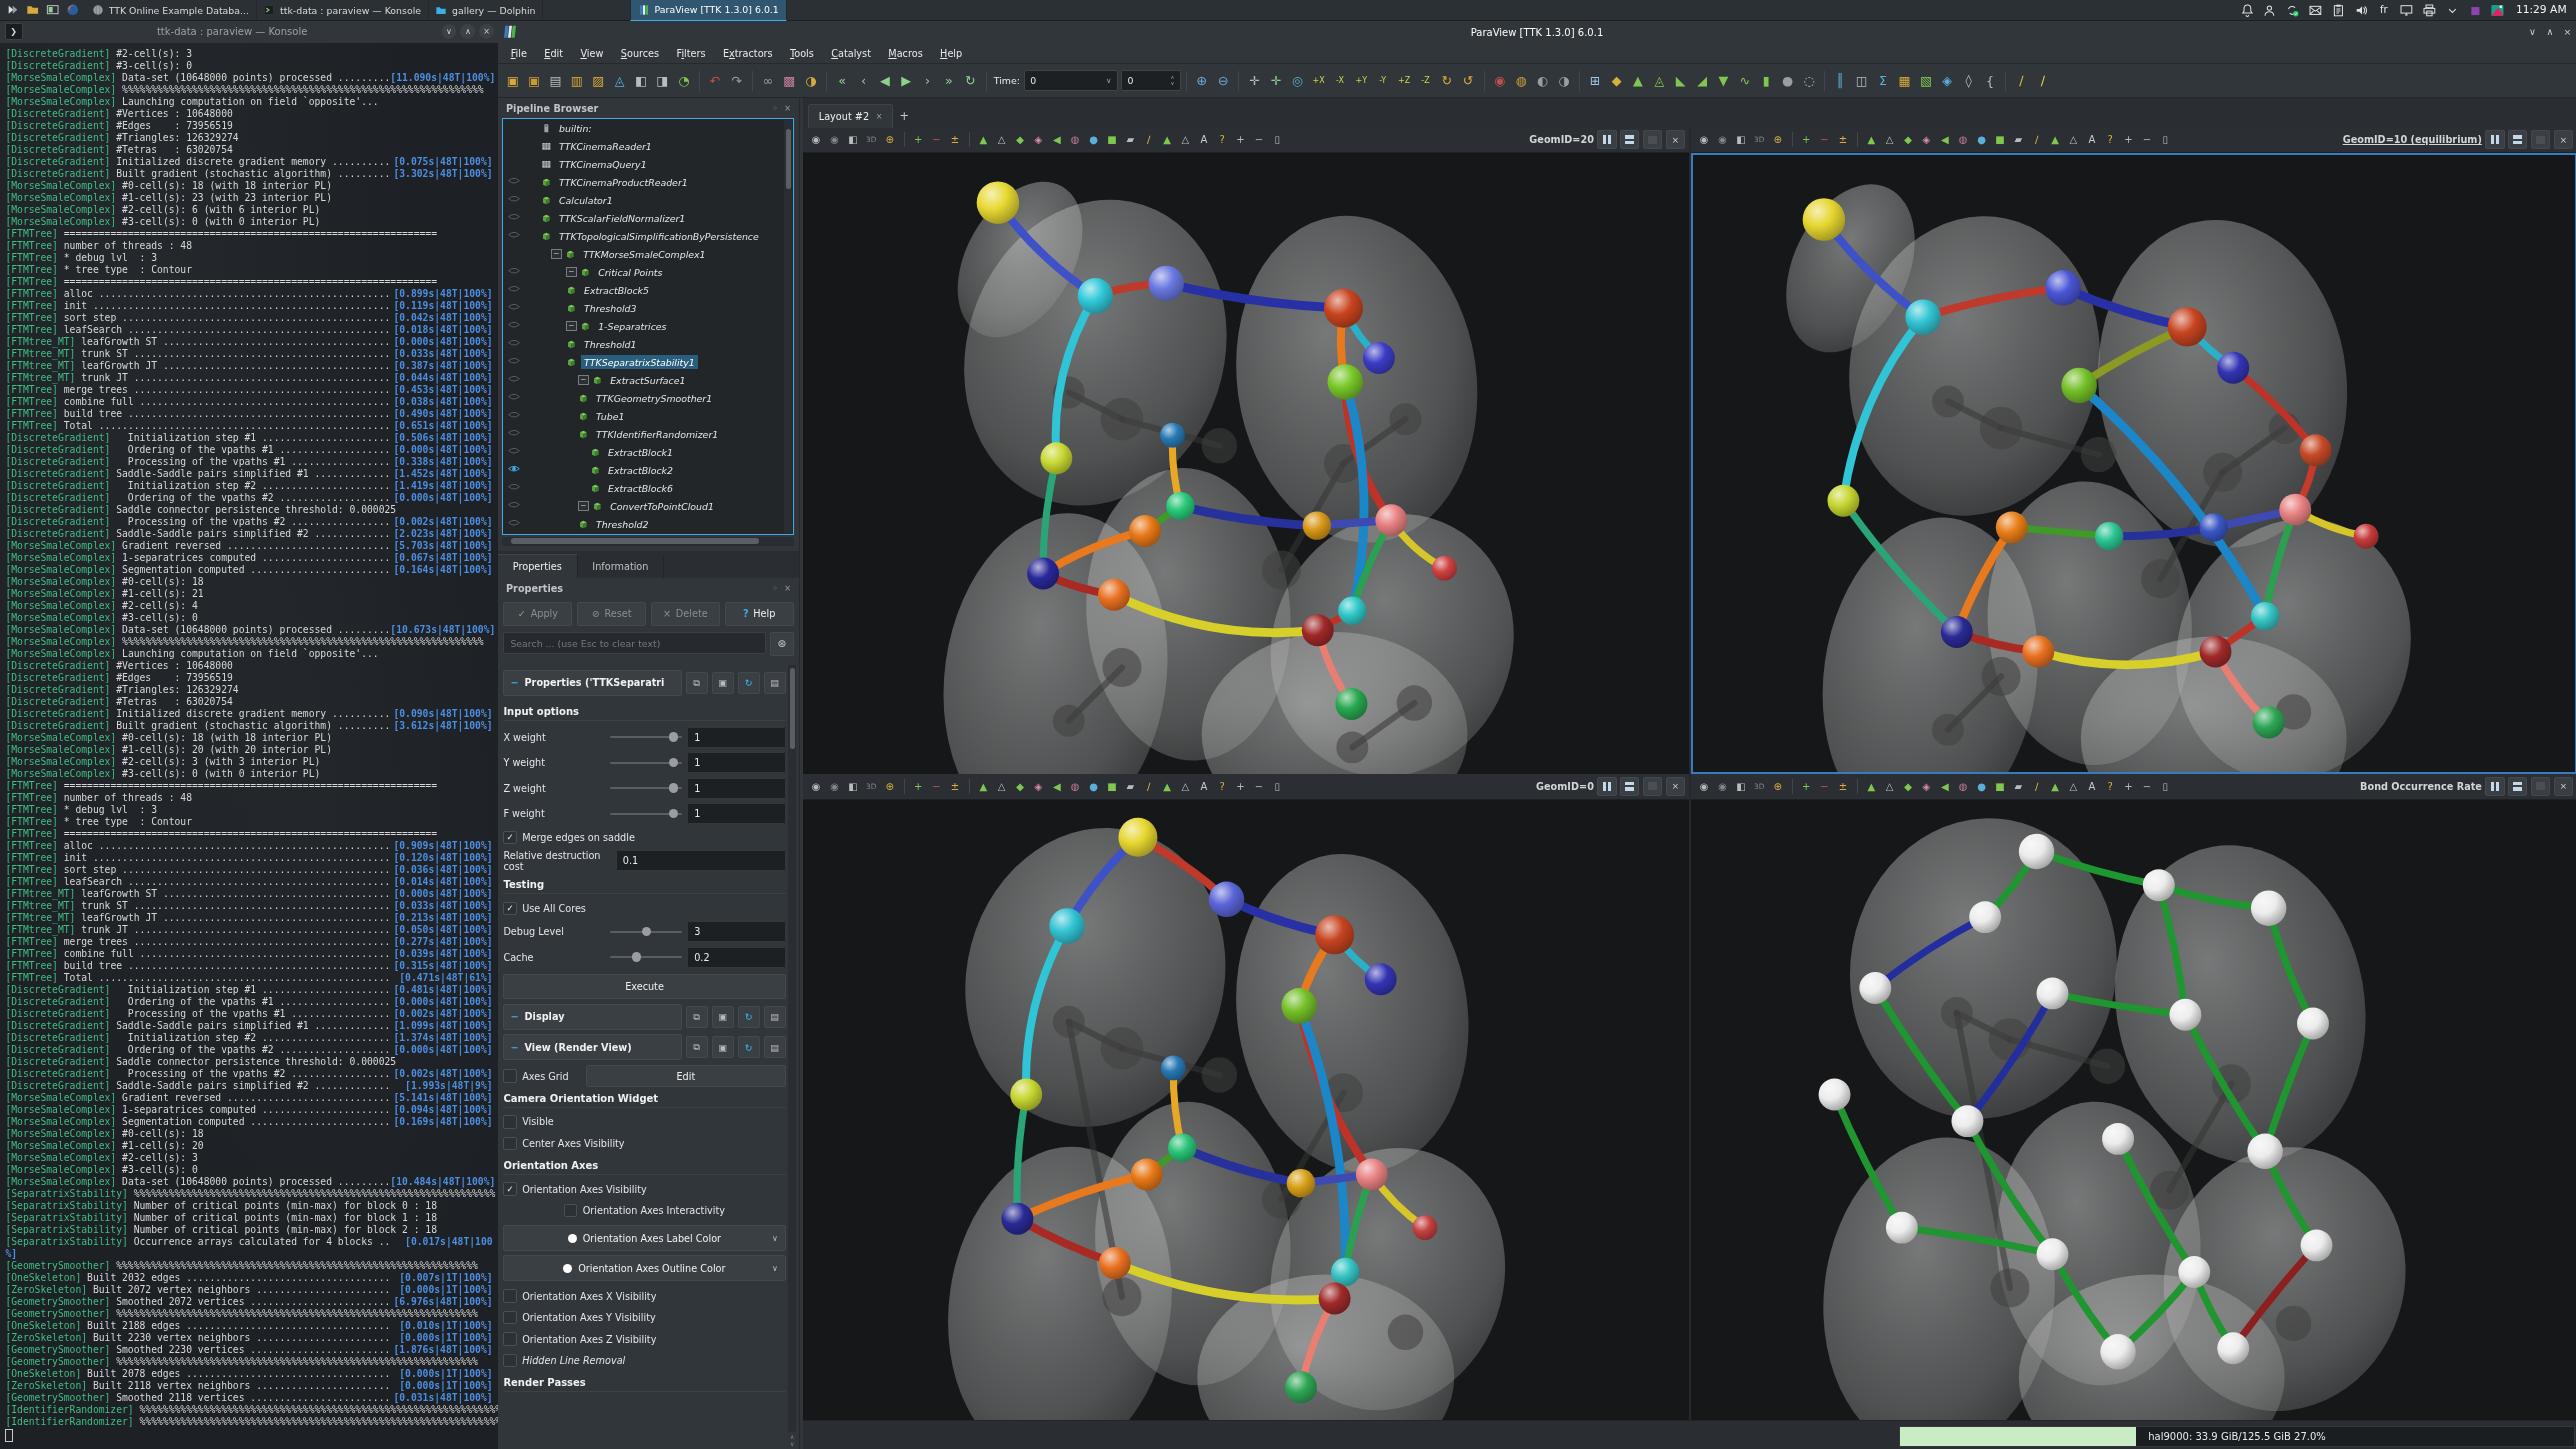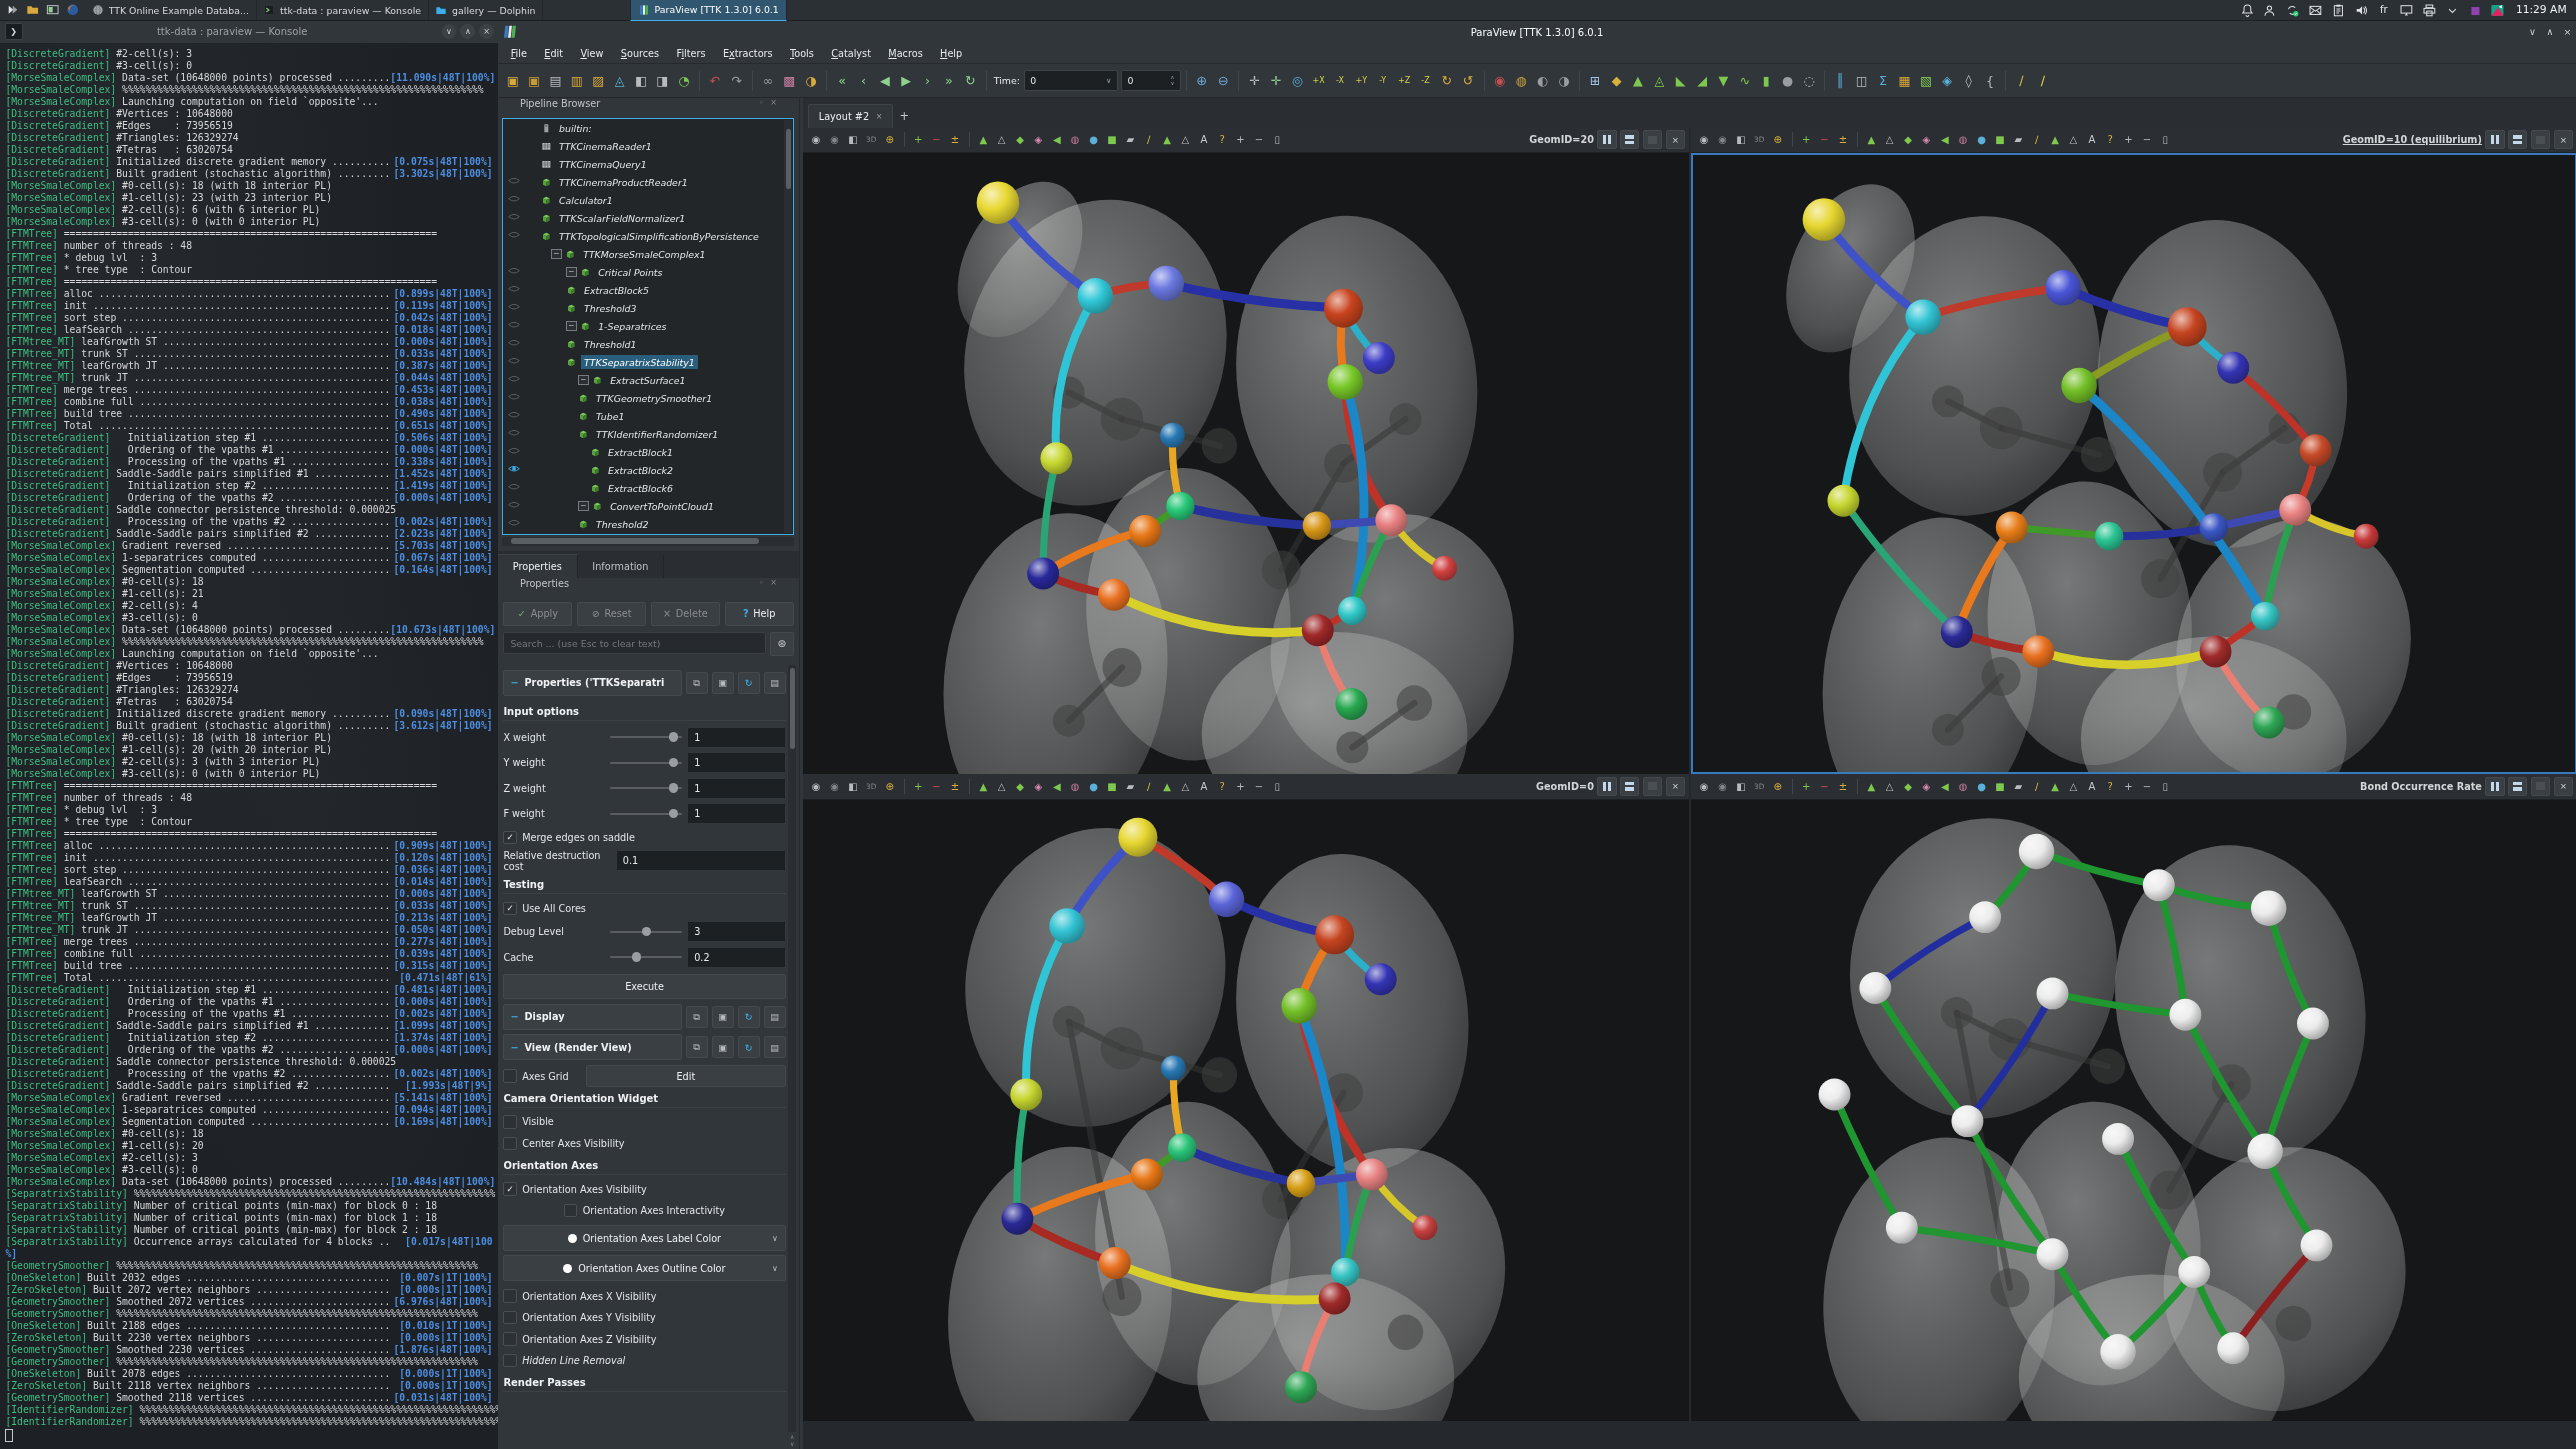--- a/index.html
+++ b/index.html
@@ -45,21 +45,21 @@
   #pvtoolbar{left:0;top:44px;width:100%;height:34px;background:#31363b;border-bottom:0.7px solid #24282c;
              display:flex;align-items:center;padding:0 4px;box-sizing:border-box;overflow:hidden;}
   .tbicon{width:20px;height:20px;margin:0 0.7px;border-radius:2px;display:flex;align-items:center;
           justify-content:center;font-size:12.7px;flex:none;}
   .tbsep{width:0.7px;height:20px;background:#41464b;margin:0 4.7px;flex:none;}
   .combo{height:19px;background:#1d2023;border:0.7px solid #3f4449;border-radius:2px;display:flex;
          align-items:center;padding:0 5.4px;gap:13.4px;color:#e8eaec;font-size:9.4px;flex:none;}
   .combo .chev{color:#9a9ea2;font-size:7.4px;}
   
   #dock{left:0;top:78px;width:301px;bottom:0;background:#31363b;border-right:0.7px solid #26292d;}
-  .docktitle{height:20px;display:flex;padding:0 22px;color:#c2c5c8;font-size:9.7px;}
+  .docktitle{height:20px;display:flex;align-items:center;padding:0 8px;color:#c2c5c8;font-size:9.7px;font-weight:bold;}
   .docktitle .dicons{margin-left:auto;display:flex;gap:6.7px;color:#85898d;font-size:8px;}
   #tree{left:4px;top:20px;width:292px;height:417px;background:#232629;border:0.7px solid #3daee9;
         box-sizing:border-box;overflow:hidden;font-style:italic;}
   .trow{height:18px;display:flex;align-items:center;font-size:9.4px;color:#e4e6e8;position:relative;white-space:nowrap;}
   .trow .eye{position:absolute;left:4px;width:14.8px;text-align:center;}
   .texp{width:8.7px;height:8.7px;border:0.7px solid #787c80;color:#c8cbce;font-size:7.4px;line-height:7.4px;
         text-align:center;margin-right:3.4px;background:#2c3034;flex:none;}
   .tlab{padding:1.3px 3.4px;}
   .tlab.sel{background:#2a5e7d;color:#fff;}
   .tvscroll{position:absolute;right:0.7px;top:0.7px;width:8px;bottom:0.7px;background:#2a2e32;}
@@ -1799,15 +1799,21 @@
             <circle cx="648" cy="396" r="20" fill="url(#ng3_11)"></circle>
             <circle cx="238" cy="482" r="18" fill="url(#ng3_12)"></circle>
             <circle cx="408" cy="512" r="18" fill="url(#ng3_13)"></circle>
             <circle cx="568" cy="532" r="18" fill="url(#ng3_14)"></circle>
             <circle cx="706" cy="502" r="18" fill="url(#ng3_15)"></circle>
             <circle cx="482" cy="622" r="20" fill="url(#ng3_16)"></circle>
             <circle cx="612" cy="618" r="18" fill="url(#ng3_17)"></circle>
           </svg>
         </div>
       </div>
+    <div id="statusbar">
+      <div id="progress">
+        <div class="fill" style="width: 35%;"></div>
+        <div class="ptext">hal9000: 33.9 GiB/125.5 GiB 27.0%</div>
+      </div>
+    </div>
   </div>
 </div>
 
 
 </body></html>

